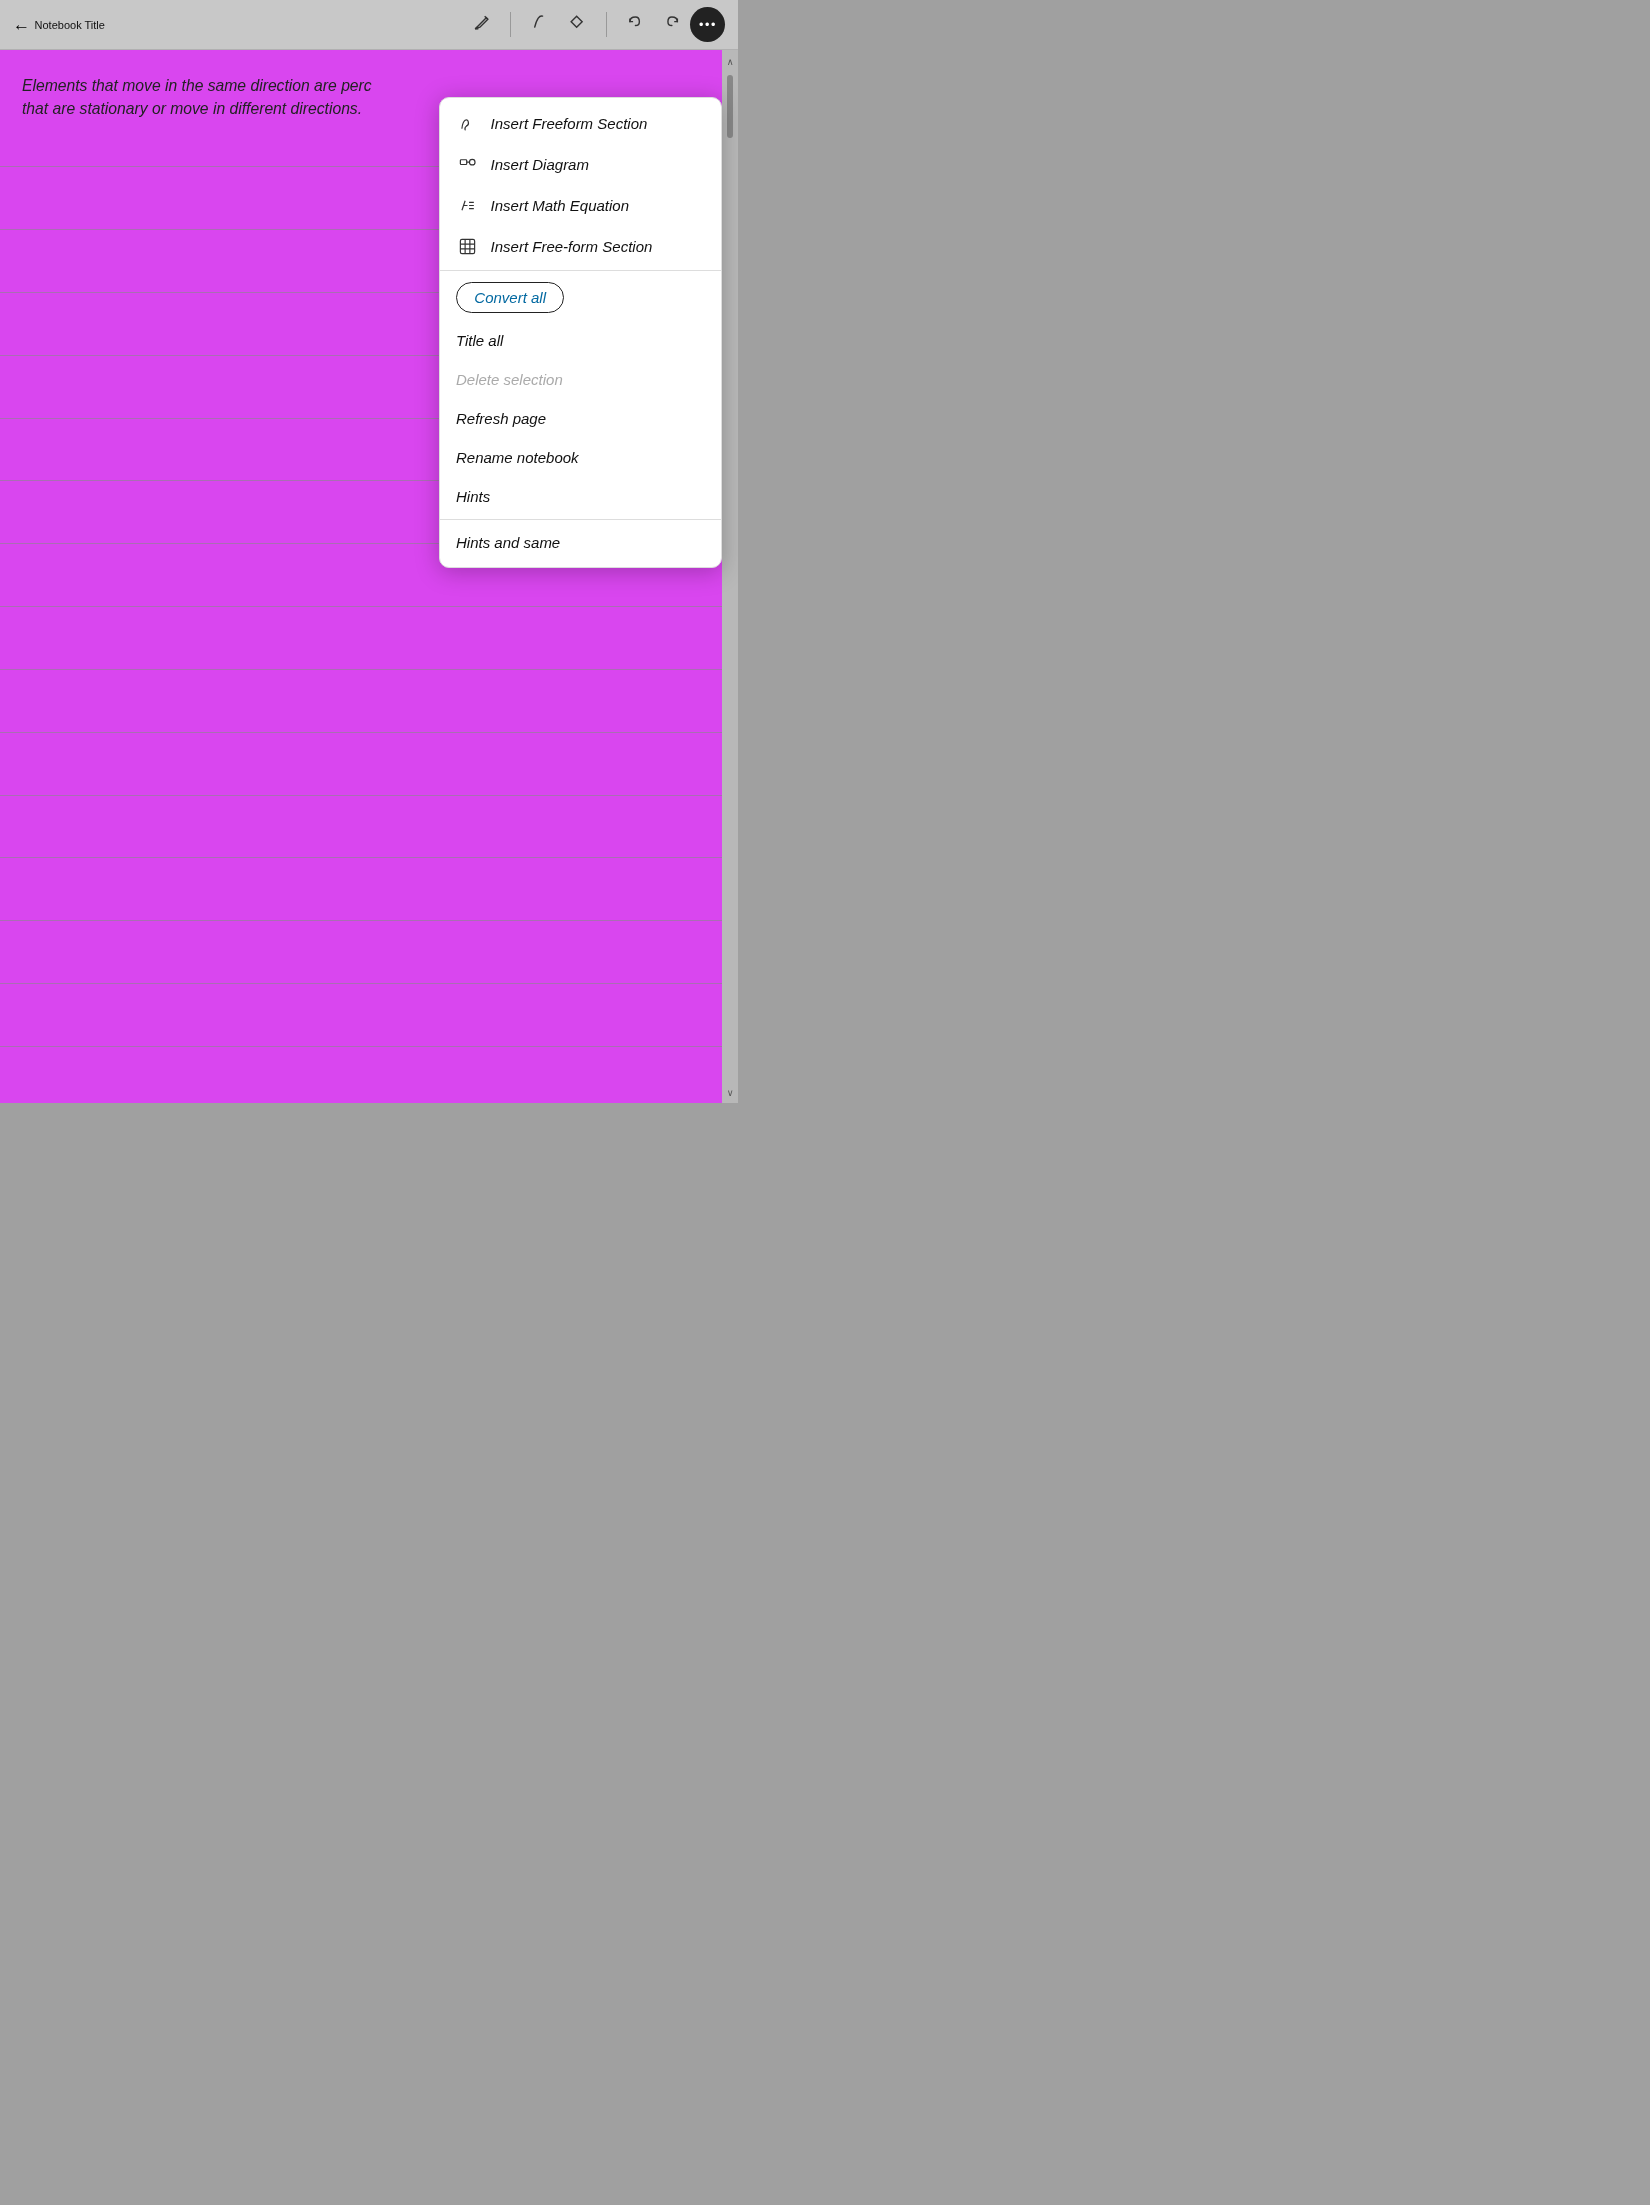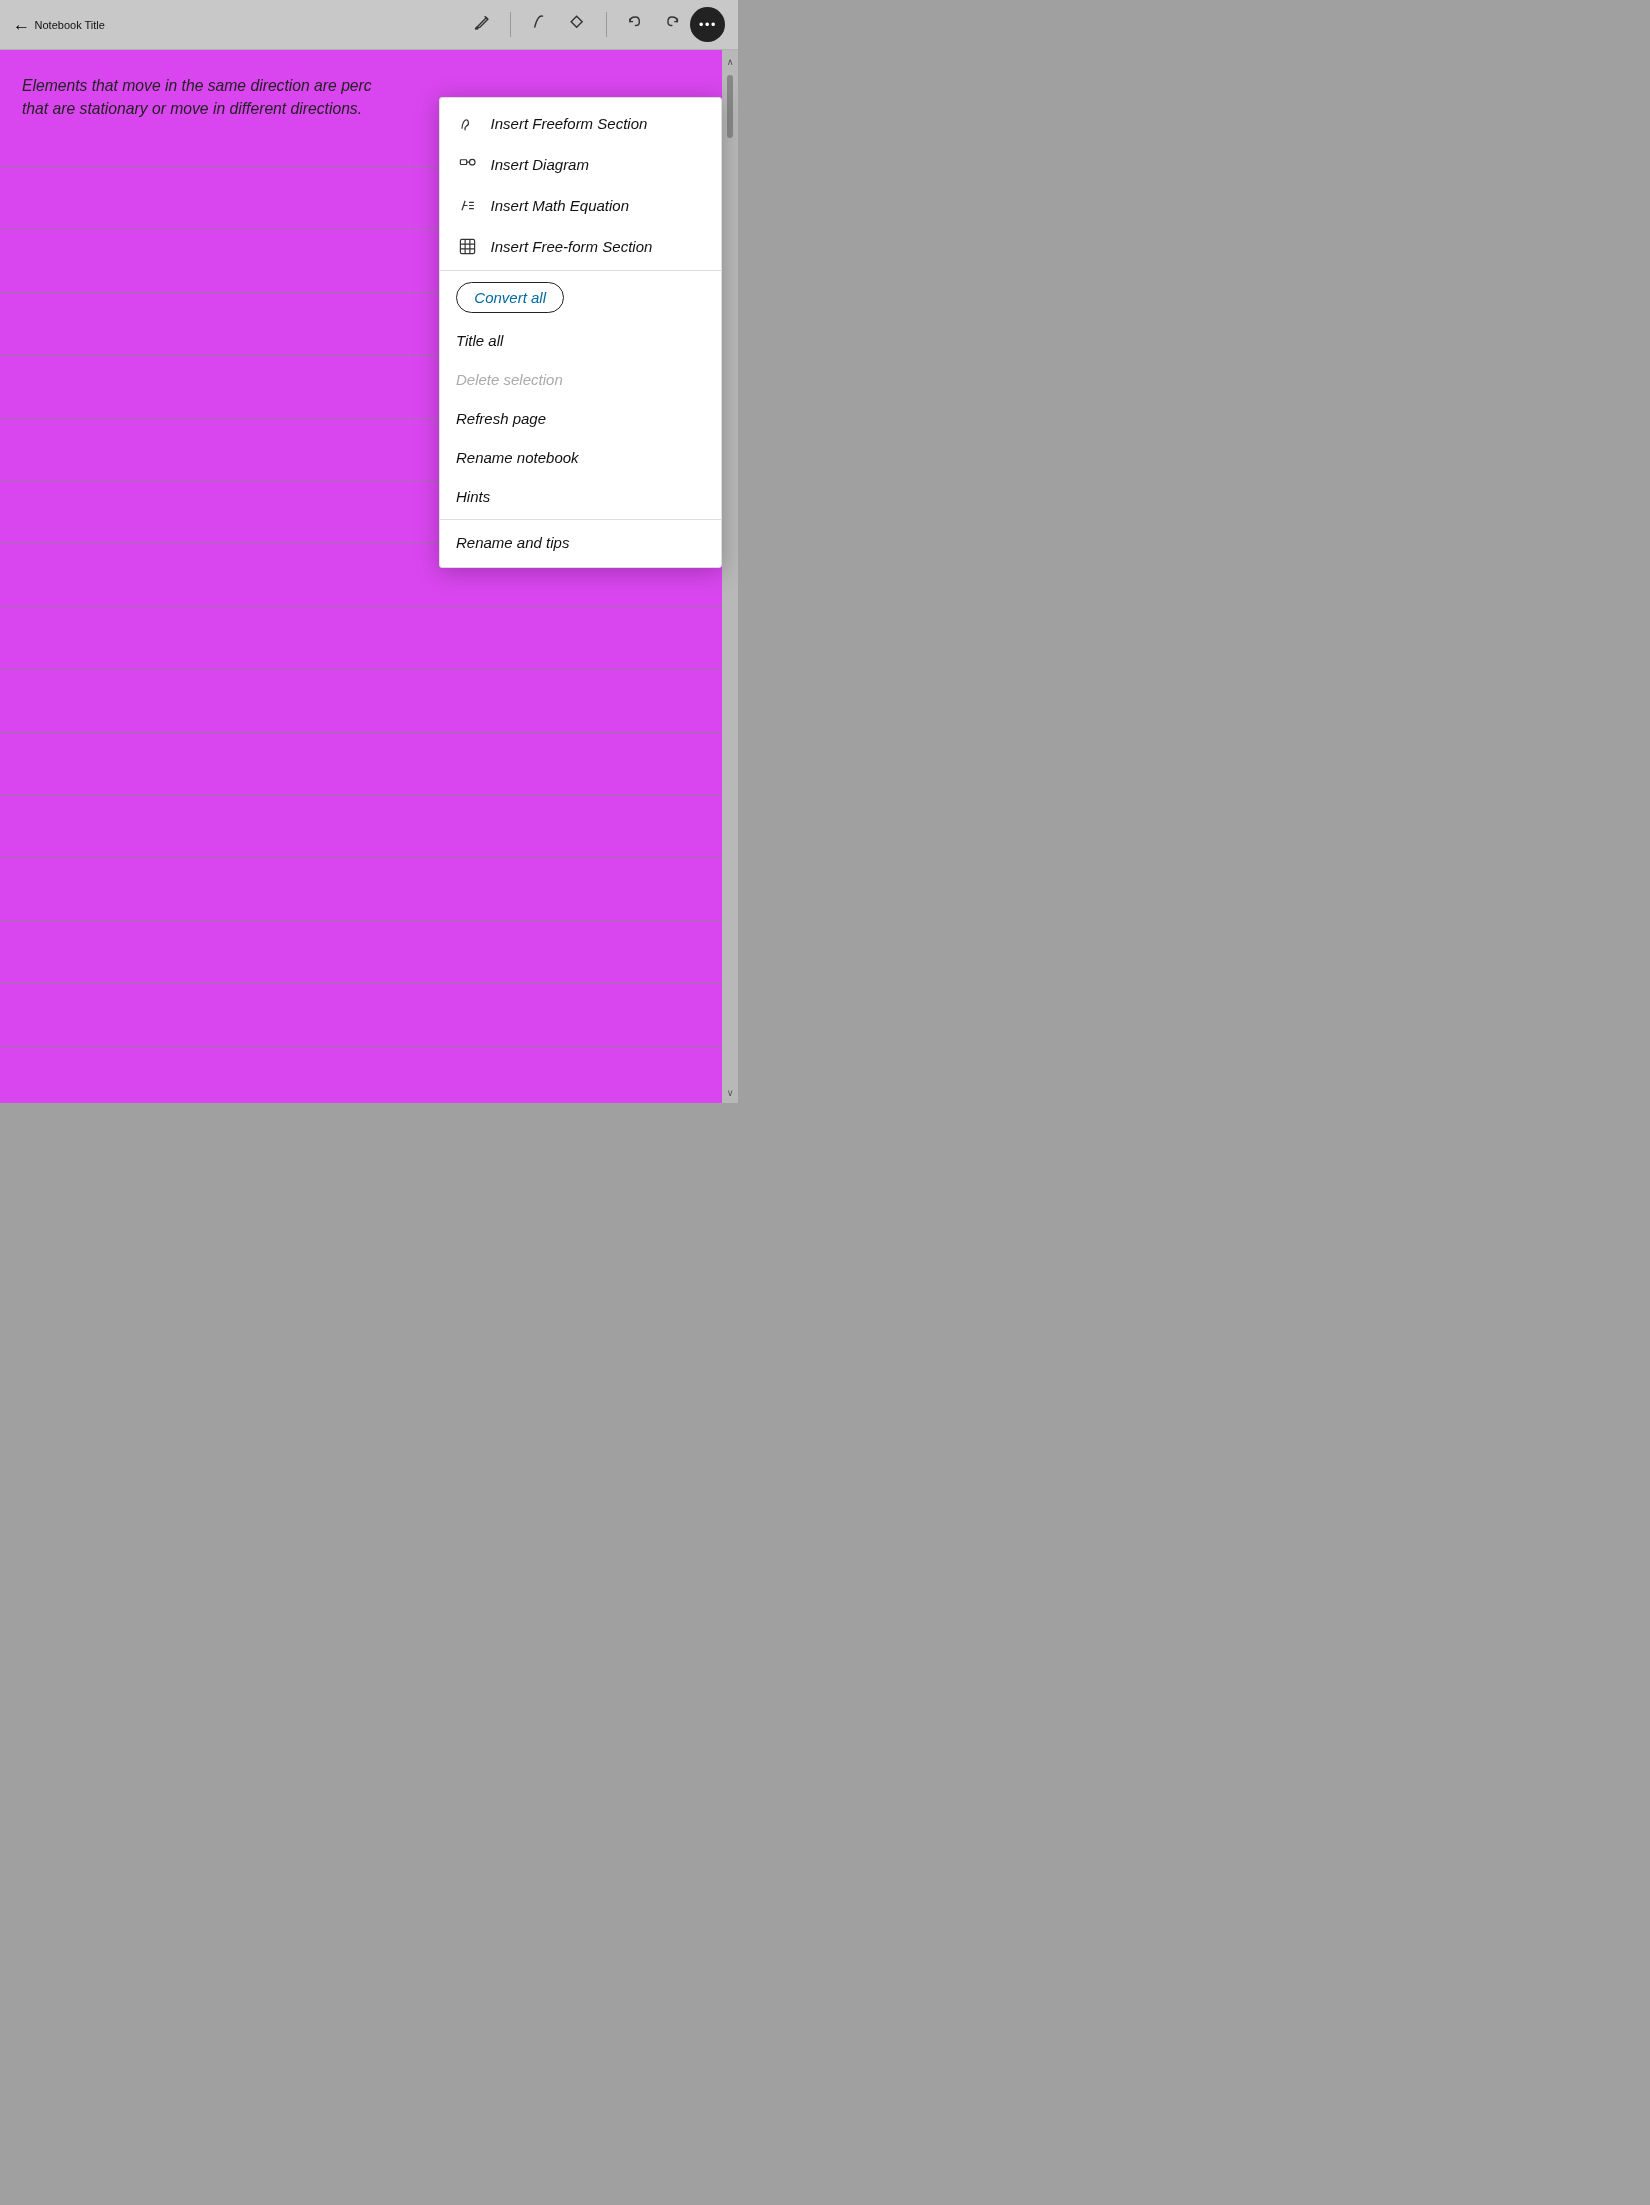--- a/index.html
+++ b/index.html
@@ -165,21 +165,21 @@
       margin-top: 3.1px;
     }
 
     
     .dropdown-menu {
       position: absolute;
       top: 47px;
       right: 15.7px;
       width: 283px;
       background: #fff;
-      border-radius: 3px;
+      border-radius: 10px;
       box-shadow: 0 3.1px 23.6px rgba(0,0,0,0.25);
       z-index: 100;
       overflow: hidden;
       border: 0.8px solid #ddd;
     }
 
     .dropdown-menu-inner {
       padding: 4.7px 0;
     }
 
@@ -400,20 +400,20 @@
         <span class="menu-item-label">Rename notebook</span>
       </div>
 
       <div class="menu-item">
         <span class="menu-item-label">Hints</span>
       </div>
 
       <div class="menu-divider"></div>
 
       <div class="menu-item">
-        <span class="menu-item-label">Rename and tips</span>
+        <span class="menu-item-label">Hints and same</span>
       </div>
 
     </div>
   </div>
 
 </div>
 
 
 </body></html>

